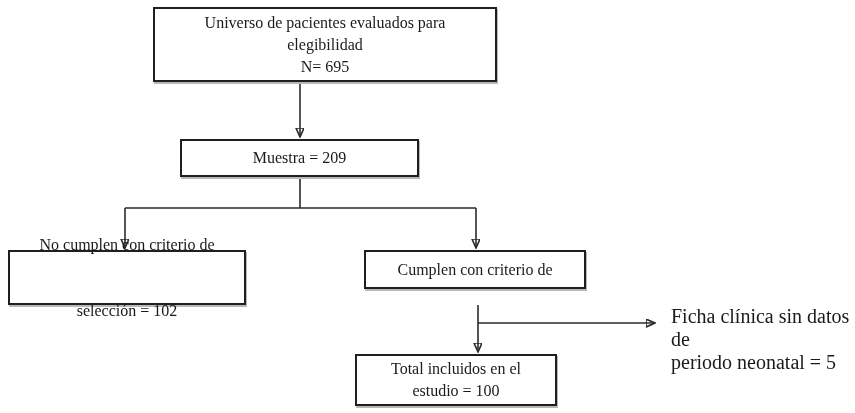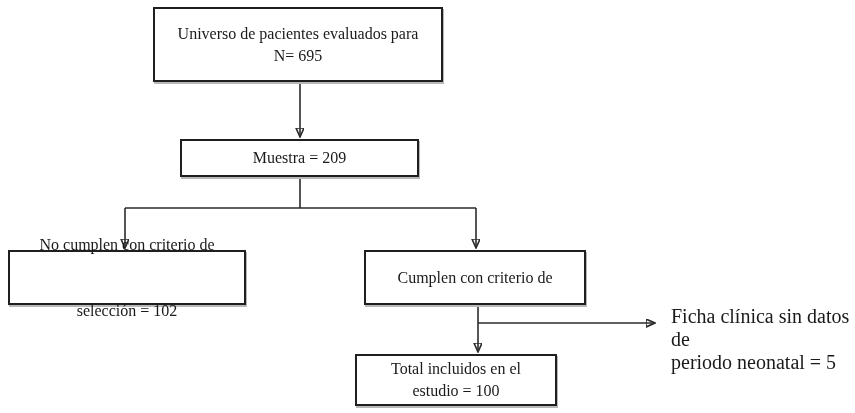--- a/index.html
+++ b/index.html
@@ -35,24 +35,24 @@
     background: #ffffff;
     box-shadow: 1px 2px 0 #b8b8b8;
     display: flex;
     flex-direction: column;
     justify-content: center;
     align-items: center;
     text-align: center;
     font-size: 16px;
     line-height: 22px;
   }
-  .box-universe { left: 153px; top: 7px;   width: 290px; height: 75px; }
+  .box-universe { left: 153px; top: 7px;   width: 344px; height: 75px; }
   .box-muestra  { left: 180px; top: 139px; width: 239px; height: 38px; }
   .box-no-cumplen { left: 8px;   top: 250px; width: 238px; height: 55px; gap: 44px; }
-  .box-cumplen    { left: 364px; top: 250px; width: 222px; height: 55px; }
+  .box-cumplen    { left: 364px; top: 250px; width: 222px; height: 39px; }
   .box-total      { left: 355px; top: 354px; width: 202px; height: 52px; }
   .note {
     position: absolute;
     left: 671px;
     top: 305px;
     width: 180px;
     font-size: 20px;
     line-height: 23px;
     text-align: left;
   }
@@ -71,20 +71,21 @@
     <line x1="300" y1="82" x2="300" y2="137" marker-end="url(#ah)"></line>
     <path d="M300,177 L300,208 M125,208 L476,208"></path>
     <line x1="125" y1="208" x2="125" y2="248" marker-end="url(#ah)"></line>
     <line x1="476" y1="208" x2="476" y2="248" marker-end="url(#ah)"></line>
     <line x1="478" y1="305" x2="478" y2="352" marker-end="url(#ah)"></line>
     <line x1="478" y1="323" x2="655" y2="323" marker-end="url(#ah)"></line>
   </svg>
 
   <div class="box box-universe">
     <div>Universo de pacientes evaluados para</div>
+    <div>elegibilidad</div>
     <div>N= 695</div>
   </div>
 
   <div class="box box-muestra">
     <div>Muestra = 209</div>
   </div>
 
   <div class="box box-no-cumplen">
     <div>No cumplen con criterio de</div>
     <div>selección = 102</div>

